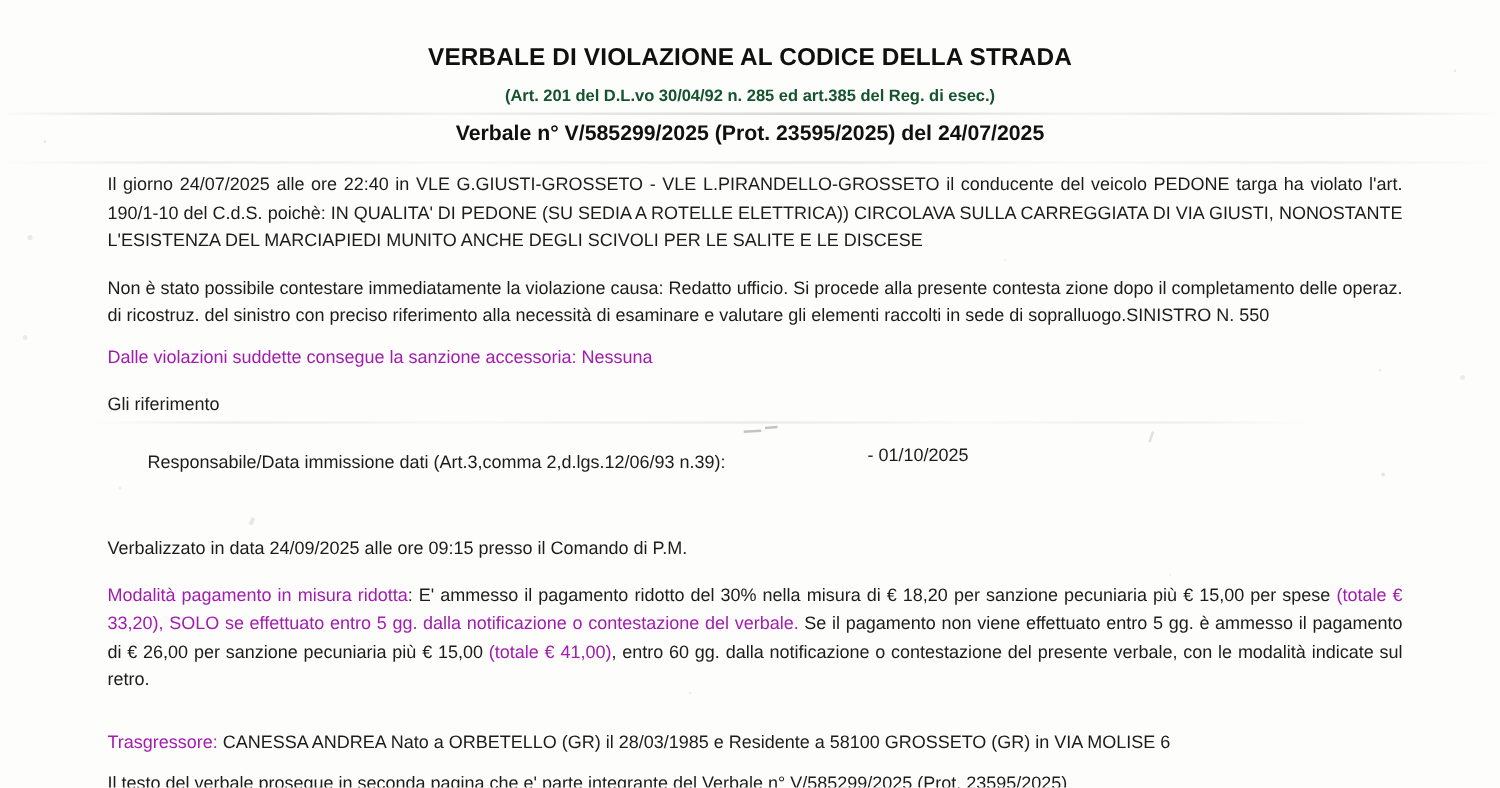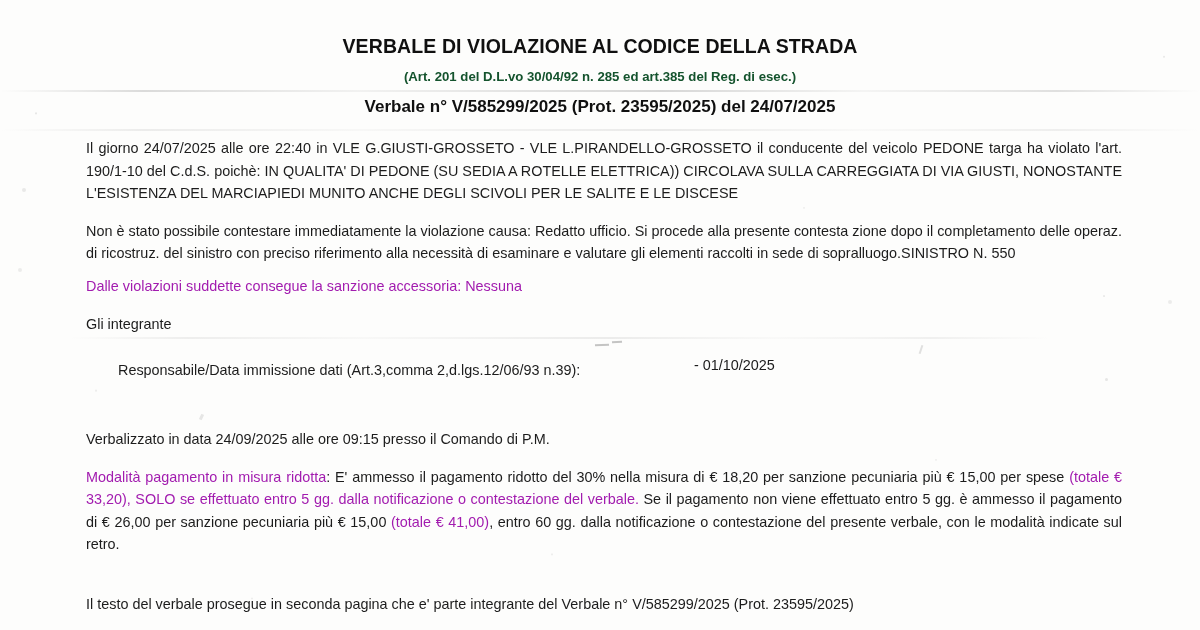--- a/index.html
+++ b/index.html
@@ -165,37 +165,40 @@
 
     <p class="para">Non è stato possibile contestare immediatamente la violazione causa: Redatto ufficio. Si procede alla presente contesta zione dopo il completamento delle operaz. di ricostruz. del sinistro con preciso riferimento alla necessità di esaminare e valutare gli elementi raccolti in sede di sopralluogo.SINISTRO N. 550</p>
 
     <div class="gap-sm"></div>
 
     <p class="para tight b">Dalle violazioni suddette consegue la sanzione accessoria: Nessuna</p>
 
     <div class="gap-md"></div>
 
     <div class="line-block">
-      <div class="row">Gli integrante</div>
+      <div class="row">Gli riferimento</div>
       <div class="row" id="responsabile-row">
         <span>Responsabile/Data immissione dati (Art.3,comma 2,d.lgs.12/06/93 n.39):</span>
         <span id="responsabile-date">- 01/10/2025</span>
       </div>
       <div class="row">Verbalizzato in data 24/09/2025 alle ore 09:15 presso il Comando di P.M.</div>
     </div>
 
     <div class="gap-md"></div>
 
     <p class="para" id="payment-para">
       <span class="b">Modalità pagamento in misura ridotta</span><span>: E' ammesso il pagamento ridotto del 30% nella misura di € 18,20 per sanzione pecuniaria più € 15,00 per spese </span><span class="b">(totale € 33,20), SOLO se effettuato entro 5 gg. dalla notificazione o contestazione del verbale.</span><span> Se il pagamento non viene effettuato entro 5 gg. è ammesso il pagamento di € 26,00 per sanzione pecuniaria più € 15,00 </span><span class="b">(totale € 41,00)</span><span>, entro 60 gg. dalla notificazione o contestazione del presente verbale, con le modalità indicate sul retro.</span>
     </p>
 
     <div class="gap-lg"></div>
 
     <div id="closing-block">
+      <p class="para tight">
+        <span class="b">Trasgressore:</span><span> CANESSA ANDREA Nato a ORBETELLO (GR) il 28/03/1985 e Residente a 58100 GROSSETO (GR) in VIA MOLISE 6</span>
+      </p>
 
       <div class="gap-sm"></div>
 
       <p class="para tight">Il testo del verbale prosegue in seconda pagina che e' parte integrante del Verbale n° V/585299/2025 (Prot. 23595/2025)</p>
     </div>
 
   </main>
 </div>
 
 </body></html>

